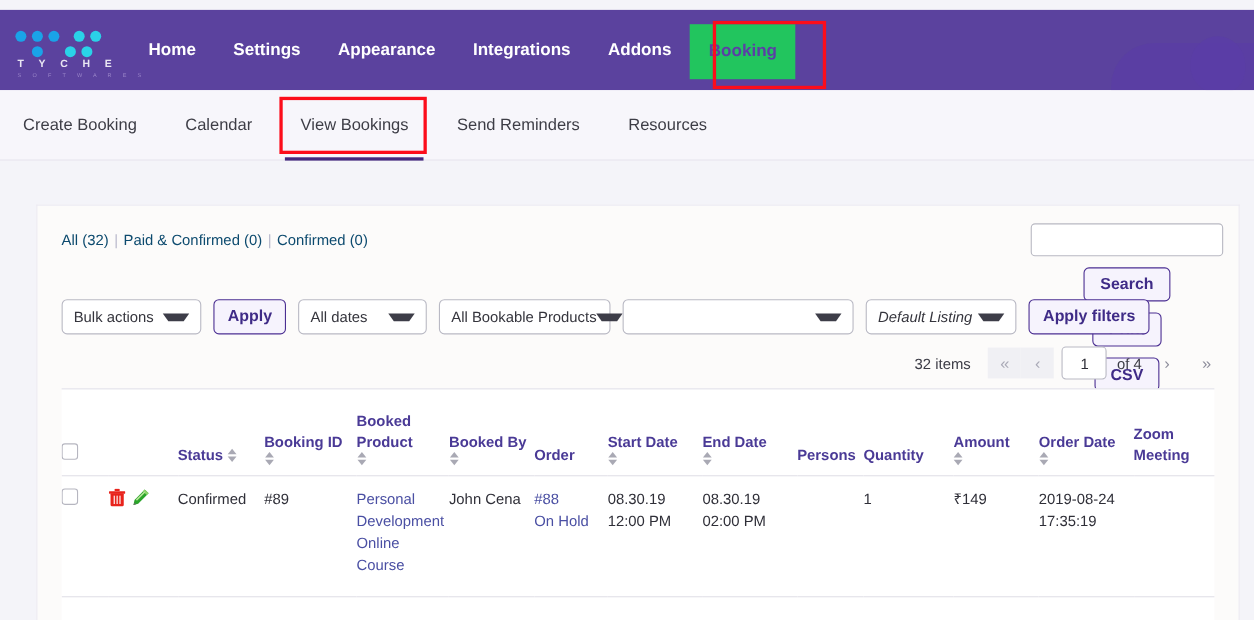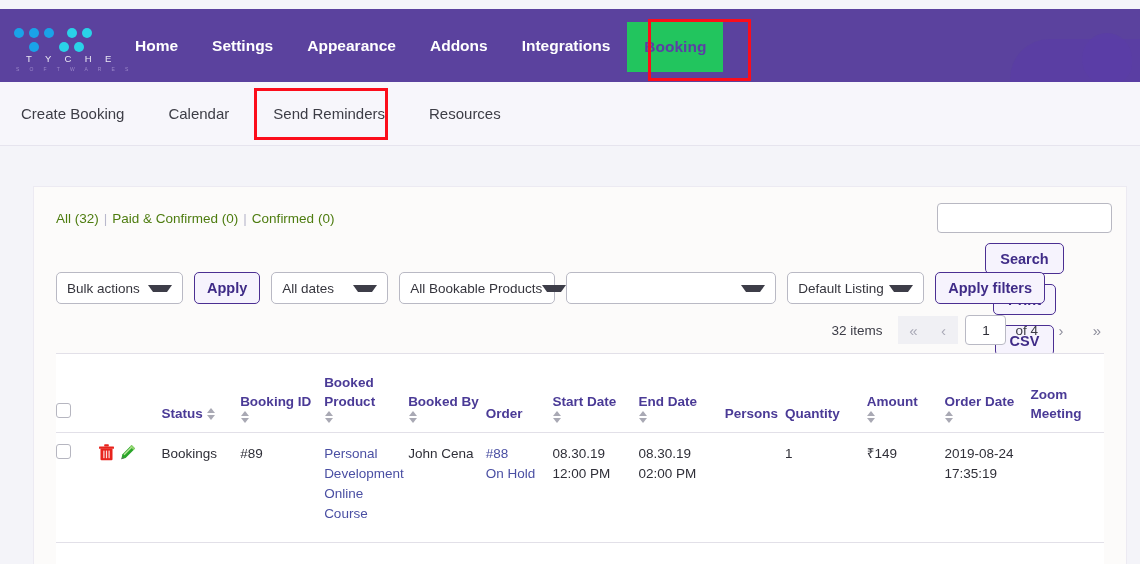--- a/index.html
+++ b/index.html
@@ -31,23 +31,23 @@
     background: #5a3da6; opacity: .8;
   }
 
   .logo {
     position: absolute; left: 14px; top: 19px;
     width: 86px; height: 46px;
   }
   .logo .dots { position: relative; width: 86px; height: 24px; }
   .logo .dot { position: absolute; width: 10px; height: 10px; border-radius: 50%; }
   .logo .wordmark {
-    position: absolute; left: 12px; top: 25px;
+    position: absolute; left: 2px; top: 25px;
     color: #e9e6f3; font-size: 9.5px; letter-spacing: 5.4px;
-    font-family: "Liberation Sans", sans-serif; font-weight: 400;
+    font-family: "Liberation Sans", sans-serif; font-weight: 700;
     white-space: nowrap;
   }
   .logo .subwordmark {
     position: absolute; left: 2px; top: 38px;
     color: #9a86c9; font-size: 5px; letter-spacing: 4.4px;
     white-space: nowrap;
   }
 
   .nav {
     position: absolute; left: 118px; top: 0; height: 73px;
@@ -99,21 +99,21 @@
     border: 1px solid #eceaf2;
     border-bottom: none;
   }
 
   .views {
     position: absolute; left: 22px; top: 24px;
     font-size: 13.5px; color: #5b5fa8;
     white-space: nowrap;
   }
   .views .sep { color: #b9b9cc; margin: 0 5px; }
-  .views a { color: #4d7c0f; text-decoration: none; cursor: pointer; }
+  .views a { color: #0c4a6e; text-decoration: none; cursor: pointer; }
 
   .search-wrap {
     position: absolute; right: 14px; top: 16px;
     display: flex; align-items: center; gap: 10px; flex-direction: column;
   }
   .search-input {
     width: 175px; height: 30px;
     border: 1px solid #b8b8c2; border-radius: 4px;
     background: #ffffff; outline: none;
     font-size: 13px; padding: 0 8px;
@@ -144,21 +144,21 @@
     margin-left: auto; padding-left: 14px;
     width: 0; height: 0;
     border-left: 5.5px solid transparent; border-right: 5.5px solid transparent;
     border-top: 7px solid #3d3d48;
     box-sizing: content-box;
   }
   #sel-bulk { width: 127px; }
   #sel-dates { width: 117px; }
   #sel-products { width: 156px; }
   #sel-blank { width: 210px; }
-  #sel-listing { width: 137px; }
+  #sel-listing { width: 137px; font-style: italic; }
   .apply-btn { height: 32px; padding: 0 12px; }
 
   
   .pagination {
     position: absolute; right: 14px; top: 128px;
     display: flex; align-items: center; gap: 0px;
     font-size: 13.5px; color: #3c3c46;
   }
   .pg-count { margin-right: 16px; color: #3c3c46; }
   .pg-arrow {
@@ -246,30 +246,31 @@
       <span class="dot" style="left:60px; top:14px; background:#2ad2e8;"></span>
     </div>
     <div class="wordmark">T Y C H E</div>
     <div class="subwordmark">S O F T W A R E S</div>
   </div>
 
   <div class="nav">
     <div class="nav-item">Home</div>
     <div class="nav-item">Settings</div>
     <div class="nav-item">Appearance</div>
+    <div class="nav-item">Integrations</div>
     <div class="nav-item">Addons</div>
-    <div class="nav-item">Integrations</div>
     <div class="nav-item active">Booking</div>
   </div>
 </div>
 <div class="redbox" id="redbox-booking"></div>
 
 <div class="subnav">
   <div class="subnav-item">Create Booking</div>
   <div class="subnav-item">Calendar</div>
+  <div class="subnav-item active">View Bookings</div>
   <div class="subnav-item">Send Reminders</div>
   <div class="subnav-item">Resources</div>
 </div>
 <div class="redbox" id="redbox-viewbookings"></div>
 
 <div class="card">
 
   <div class="views">
     <a>All (32)</a><span class="sep">|</span><a>Paid &amp; Confirmed (0)</a><span class="sep">|</span><a>Confirmed (0)</a>
   </div>
@@ -419,21 +420,21 @@
               <span class="icon-btn">
                 <svg width="16" height="16" viewBox="0 0 16 16">
                   <path d="M11.6 0.9 L15.1 4.4 L5.6 13.9 L1.3 15.2 L2.3 10.6 Z" fill="#2aa52a"></path>
                   <path d="M11.6 0.9 L15.1 4.4 L13.4 6.1 L9.9 2.6 Z" fill="#8ed36b"></path>
                   <path d="M1.3 15.2 L2.3 12.9 L3.8 14.4 Z" fill="#6b6b6b"></path>
                   <path d="M3.5 10.2 L11.0 2.8 L12.0 3.8 L4.5 11.2 Z" fill="#b9e59a"></path>
                 </svg>
               </span>
             </div>
           </td>
-          <td>Bookings</td>
+          <td>Confirmed</td>
           <td>#89</td>
           <td class="link">
             <a>Personal Development Online Course</a>
           </td>
           <td>John Cena</td>
           <td class="link">
             <a>#88</a>
             <div>On Hold</div>
           </td>
           <td>08.30.19 12:00 PM</td>

